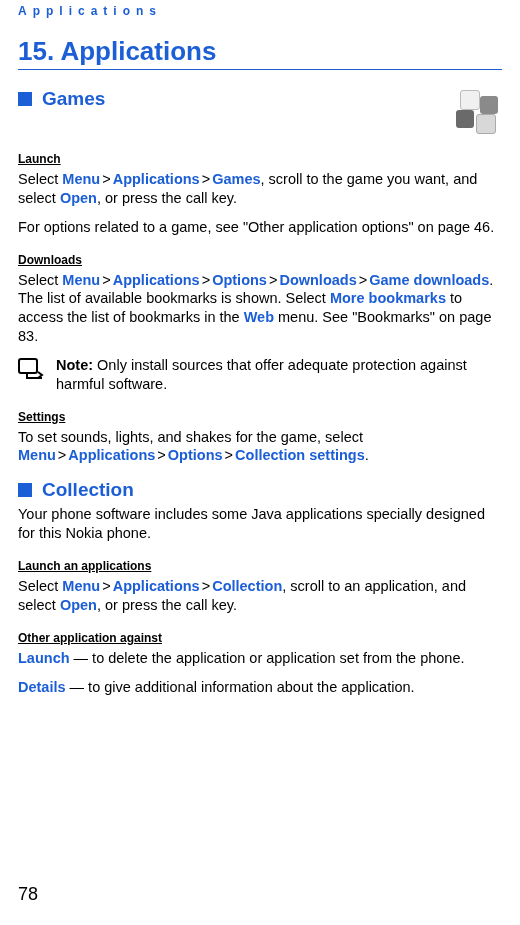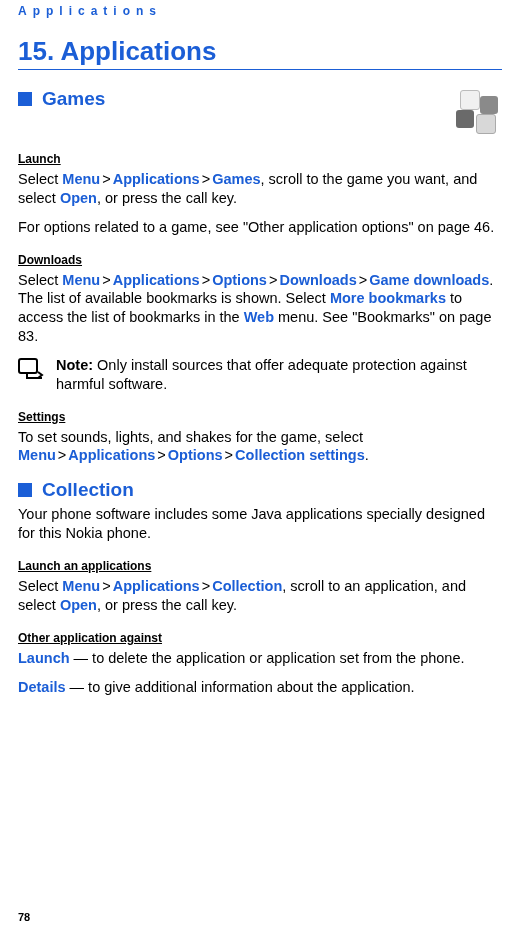--- a/index.html
+++ b/index.html
@@ -99,24 +99,24 @@
   }
   .note-icon svg {
     width: 26px;
     height: 22px;
   }
   .note-text {
     font-size: 14.5px;
     line-height: 1.3;
   }
   .page-num {
-    font-size: 11px;
-    font-weight: bold;
+    font-size: 18px;
+    font-weight: normal;
     position: absolute;
-    bottom: 2px;
+    bottom: 20px;
     left: 18px;
   }
   .clearfix::after {
     content: "";
     display: block;
     clear: both;
   }
 </style>
 </head>
 <body>

